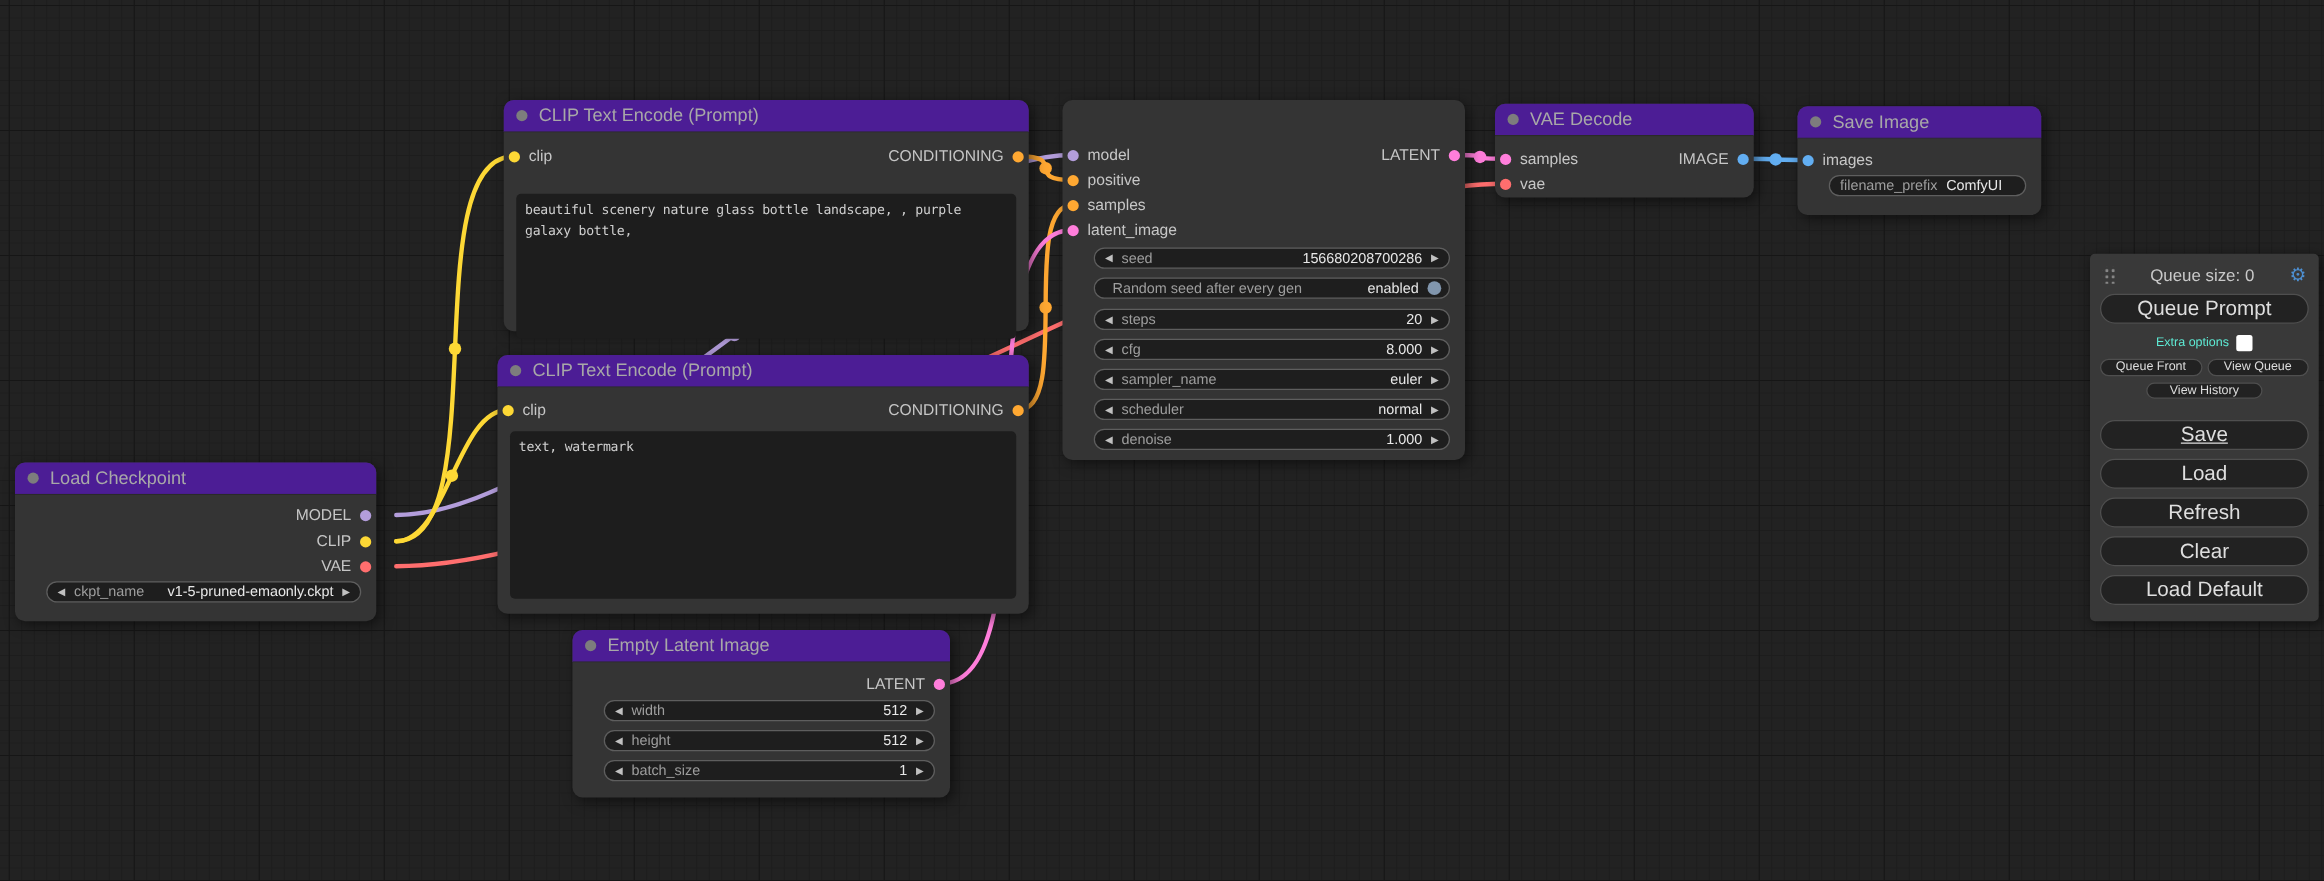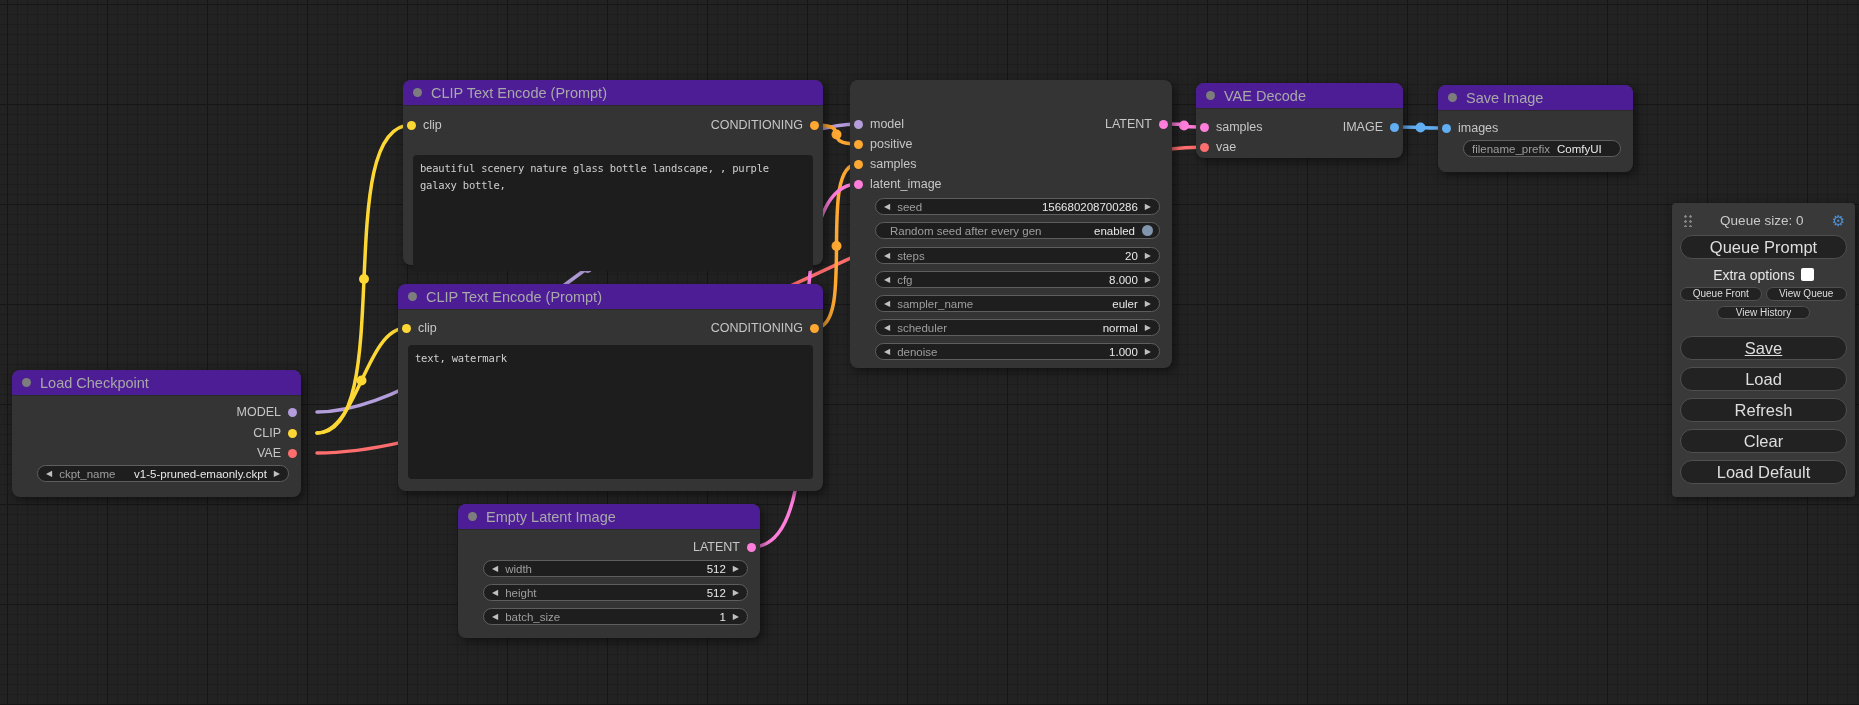--- a/index.html
+++ b/index.html
@@ -47,21 +47,21 @@
   .qp-header{display:flex;align-items:center;height:16px;margin-bottom:7px;}
   .drag-handle{width:10px;height:14px;margin-left:2px;
         background-image:radial-gradient(circle,#858585 1.1px,transparent 1.5px);
         background-size:5px 5px;background-position:1px 1px;}
   .qp-title{flex:1;text-align:center;color:#c9c9c9;font-size:13.5px;}
   .gear{color:#4d8fd1;font-size:15px;margin-right:2px;line-height:1;}
   .qp-btn{background:#222;border:1px solid #4f4f4f;border-radius:12px;color:#dedede;
         font-family:inherit;cursor:pointer;display:block;}
   .qp-btn.big{height:24px;font-size:16.5px;width:100%;padding:0;}
   .qp-extra{display:flex;justify-content:center;align-items:center;gap:6px;
-        color:#e5e5e5;font-size:14px;margin-top:9px;height:13px;text-align:right;}
+        color:#5eead4;font-size:10px;margin-top:9px;height:13px;text-align:right;}
   .checkbox{width:13px;height:13px;background:#ffffff;border-radius:2px;flex:0 0 auto;}
   .qp-row{display:flex;gap:4px;margin-top:6px;}
   .qp-row .qp-btn.small{flex:1;}
   .qp-btn.small{height:14px;font-size:10px;border-radius:8px;padding:0;line-height:1;}
   .qp-row.center{justify-content:center;margin-top:5px;}
   .qp-row.center .qp-btn.small{flex:0 0 56%;height:13px;}
   .qp-btn.mt{margin-top:7px;}
   .qp-btn.mt-big{margin-top:17px;text-decoration:underline;}
 </style>
 </head>

